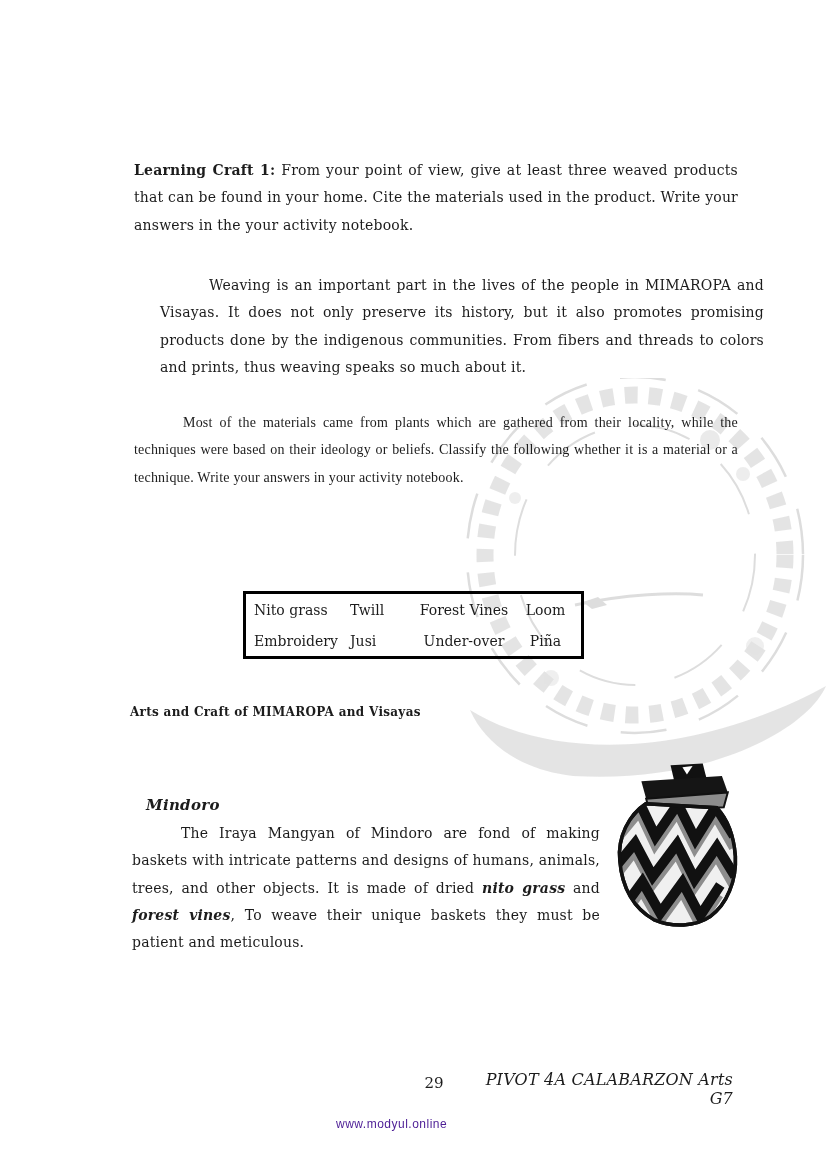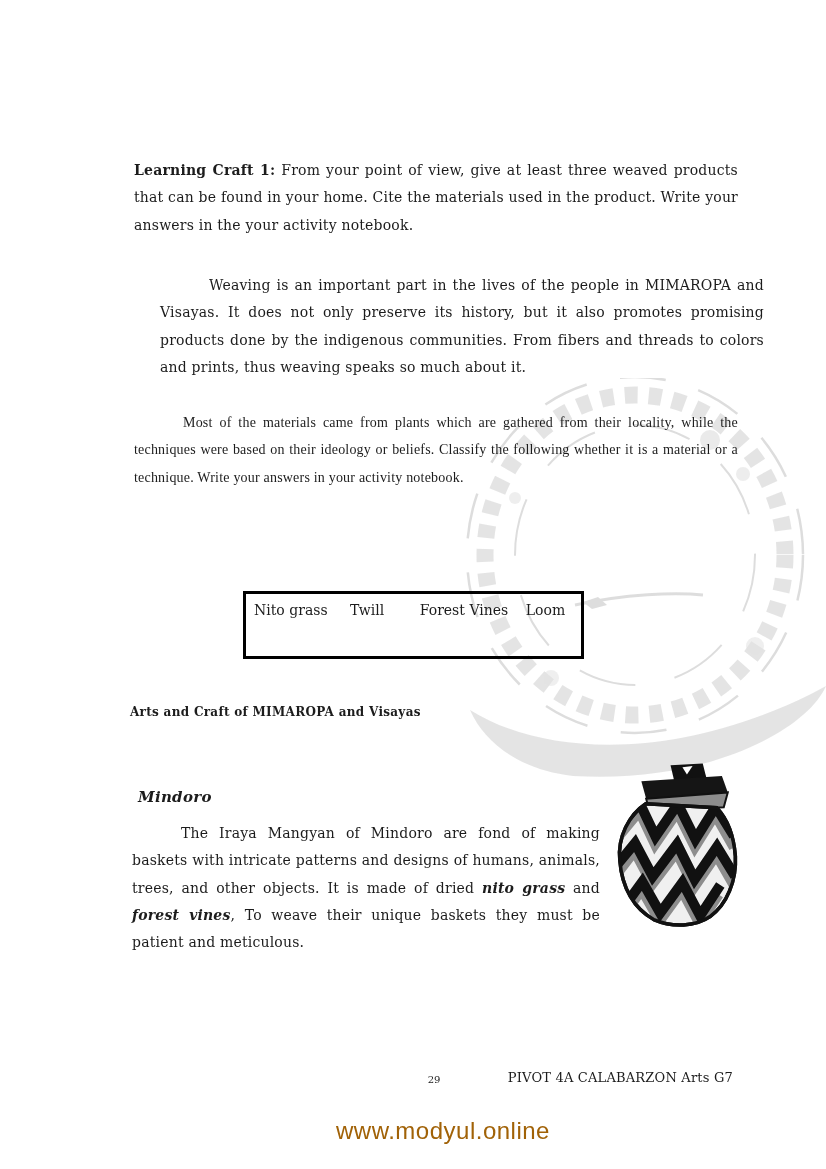--- a/index.html
+++ b/index.html
@@ -25,34 +25,34 @@
     display:grid;grid-template-columns:96px 62px 104px 1fr;
     height:31px;align-items:center;padding-left:8px;padding-right:6px;
     font-size:14px;
   }
   .box-row .c3,.box-row .c4{text-align:center;}
   .heading{
     position:absolute;left:130px;top:705px;margin:0;
     font-size:12px;font-weight:bold;letter-spacing:.3px;text-align:center;
   }
   .subheading{
-    position:absolute;left:130px;top:780px;margin:8px;
+    position:absolute;left:130px;top:780px;margin:16px;
     font-size:15px;font-weight:bold;font-style:italic;letter-spacing:.3px;
   }
   .stamp{position:absolute;left:455px;top:378px;width:371px;height:410px;pointer-events:none;}
   .basket{position:absolute;left:603px;top:760px;width:148px;height:170px;}
-  .page-num{position:absolute;left:412px;top:1074px;width:44px;text-align:center;font-size:10px;}
+  .page-num{position:absolute;left:412px;top:1074px;width:44px;text-align:center;font-size:15px;}
   .footer-right{
     position:absolute;right:93px;top:1070px;width:260px;text-align:right;
-    font-size:13px;letter-spacing:.2px;
+    font-size:16px;font-style:italic;letter-spacing:.2px;
   }
   .site-watermark{
     position:absolute;left:336px;top:1117px;
     font-family:"Liberation Sans","DejaVu Sans",sans-serif;
-    font-size:24px;color:#a16207;letter-spacing:.5px;
+    font-size:12px;color:#4c1d95;letter-spacing:.5px;
   }
 </style>
 </head>
 <body>
 
 <svg class="stamp" viewBox="0 0 371 410" xmlns="http://www.w3.org/2000/svg">
   <g fill="none" stroke="#c9c9c9" opacity="0.62">
     <ellipse cx="180" cy="177" rx="150" ry="160" stroke-width="17" stroke-dasharray="13 11" opacity="0.8"></ellipse>
     <ellipse cx="180" cy="177" rx="168" ry="178" stroke-width="2.5" stroke-dasharray="46 34"></ellipse>
     <ellipse cx="180" cy="177" rx="120" ry="130" stroke-width="2" stroke-dasharray="58 40"></ellipse>
@@ -72,20 +72,26 @@
 <p class="para p2">Weaving is an important part in the lives of the people in MIMAROPA and Visayas.  It does not only preserve its history, but it also promotes promising products done by the indigenous communities. From fibers and threads to colors and prints, thus weaving speaks so much about it.</p>
 
 <p class="para p3">Most of the materials came from plants which are gathered from their locality, while the techniques were based on their ideology or beliefs.  Classify the following whether it is a material or a technique. Write your answers in your activity notebook.</p>
 
 <div class="box">
   <div class="box-row">
       <span class="c1">Nito grass</span>
       <span class="c2">Twill</span>
       <span class="c3">Forest Vines</span>
       <span class="c4">Loom</span>
+    </div>
+  <div class="box-row">
+      <span class="c1">Embroidery</span>
+      <span class="c2">Jusi</span>
+      <span class="c3">Under-over</span>
+      <span class="c4">Piña</span>
     </div>
 </div>
 
 <h2 class="heading">Arts and Craft of MIMAROPA and Visayas</h2>
 
 <h3 class="subheading">Mindoro</h3>
 
 <p class="para mindoro"><span>The Iraya Mangyan of Mindoro are fond of making baskets with intricate patterns and designs of humans, animals, trees, and other objects. It is made of dried </span><b class="bi">nito grass</b><span> and </span><b class="bi">forest vines</b><span>, To weave their unique baskets they must be patient and meticulous.</span></p>
 
 <svg class="basket" viewBox="0 0 140 170" xmlns="http://www.w3.org/2000/svg">

